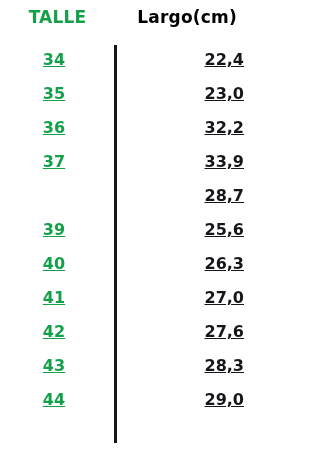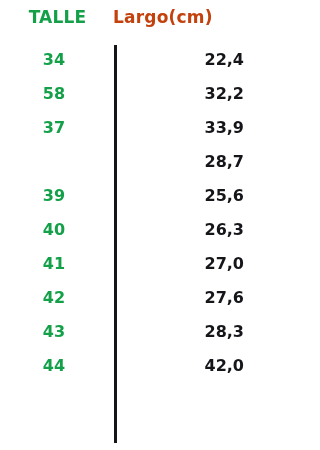--- a/index.html
+++ b/index.html
@@ -34,24 +34,24 @@
     letter-spacing: 0.2px;
     white-space: nowrap;
   }
   .header-talle {
     left: 0;
     width: 115px;
     text-align: center;
     color: #13a049;
   }
   .header-largo {
-    left: 113px;
+    left: 104px;
     width: 133px;
-    text-align: left;
-    color: #c2410c;
+    text-align: right;
+    color: #000000;
   }
 
   
   .column-divider {
     position: absolute;
     left: 114px;
     top: 45px;
     width: 3px;
     height: 398px;
     background: #15161a;
@@ -67,20 +67,21 @@
   .chart-row {
     position: relative;
     height: 34px;
   }
   .cell {
     position: absolute;
     top: 6px;
     font-size: 16px;
     font-weight: bold;
     white-space: nowrap;
+    text-decoration: underline;
   }
   .cell-talle {
     left: 0;
     width: 108px;
     text-align: center;
     color: #13a049;
   }
   .cell-largo {
     left: 120px;
     width: 124px;
@@ -100,23 +101,27 @@
 
   <div class="column-divider"></div>
 
   <div class="chart-body">
 
     <div class="chart-row">
       <div class="cell cell-talle">34</div>
       <div class="cell cell-largo">22,4</div>
     </div>
 
+    <div class="chart-row">
+      <div class="cell cell-talle">35</div>
+      <div class="cell cell-largo">23,0</div>
+    </div>
 
     <div class="chart-row">
-      <div class="cell cell-talle">58</div>
+      <div class="cell cell-talle">36</div>
       <div class="cell cell-largo">32,2</div>
     </div>
 
     <div class="chart-row">
       <div class="cell cell-talle">37</div>
       <div class="cell cell-largo">33,9</div>
     </div>
 
     <div class="chart-row">
       <div class="cell cell-largo">28,7</div>
@@ -142,17 +147,17 @@
       <div class="cell cell-largo">27,6</div>
     </div>
 
     <div class="chart-row">
       <div class="cell cell-talle">43</div>
       <div class="cell cell-largo">28,3</div>
     </div>
 
     <div class="chart-row">
       <div class="cell cell-talle">44</div>
-      <div class="cell cell-largo">42,0</div>
+      <div class="cell cell-largo">29,0</div>
     </div>
 
   </div>
 </div>
 
 </body></html>

